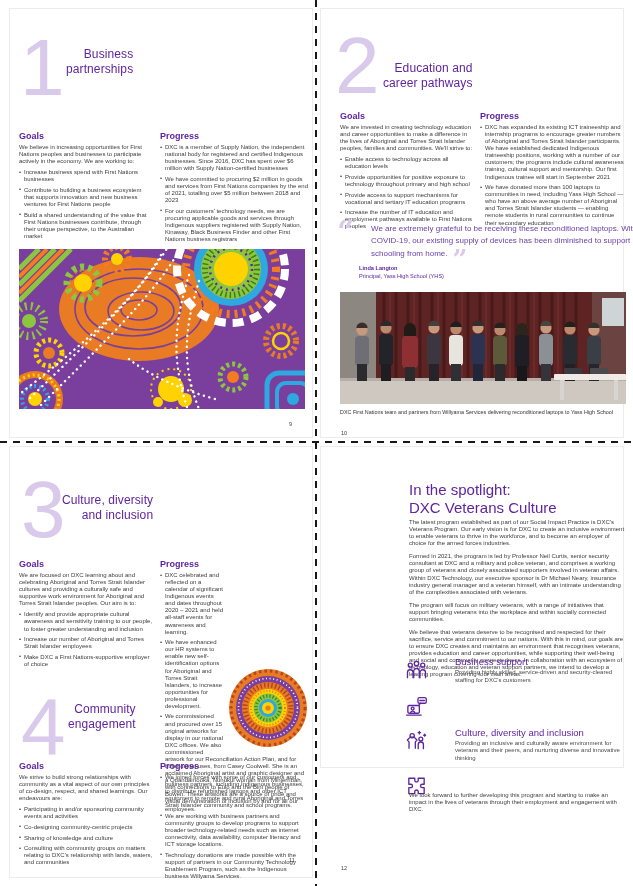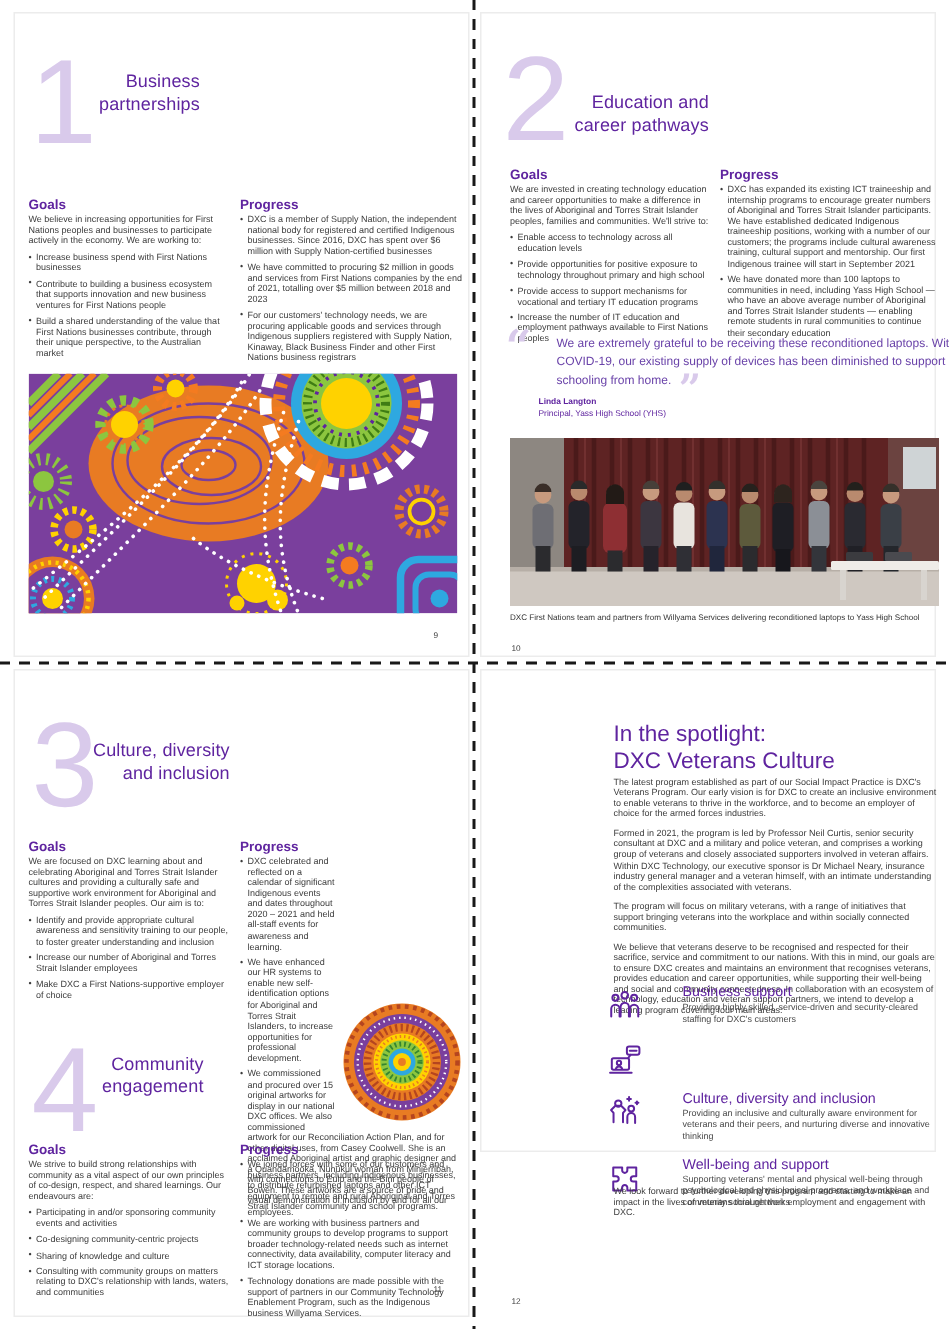--- a/index.html
+++ b/index.html
@@ -418,24 +418,20 @@
           <div class="area-desc">Providing an inclusive and culturally aware environment for veterans and their peers, and nurturing diverse and innovative thinking</div>
         </div>
       </div>
 
       <div class="area-row">
         <div class="area-icon">
           <svg viewBox="0 0 24 24">
             <path d="M4 5.5h6.2v2a1.8 1.8 0 1 0 3.6 0v-2H20v6.2h-2a1.8 1.8 0 1 0 0 3.6h2v6.2h-6.2v-2a1.8 1.8 0 1 0-3.6 0v2H4v-6.2h2a1.8 1.8 0 1 0 0-3.6H4z"></path>
           </svg>
         </div>
-        <div>
-          <div class="area-title">Well-being and support</div>
-          <div class="area-desc">Supporting veterans' mental and physical well-being through psychological and physiological programs, and workplace and community social networks</div>
-        </div>
       </div>
     </div>
 
     <div class="closing" style="left:88px; top:345px;">We look forward to further developing this program and starting to make an impact in the lives of veterans through their employment and engagement with DXC.</div>
     <div class="pagenum" style="left:20px; top:418px;">12</div>
   </div>
 
   <div class="cutline-v"></div>
   <div class="cutline-h"></div>
 </div>

